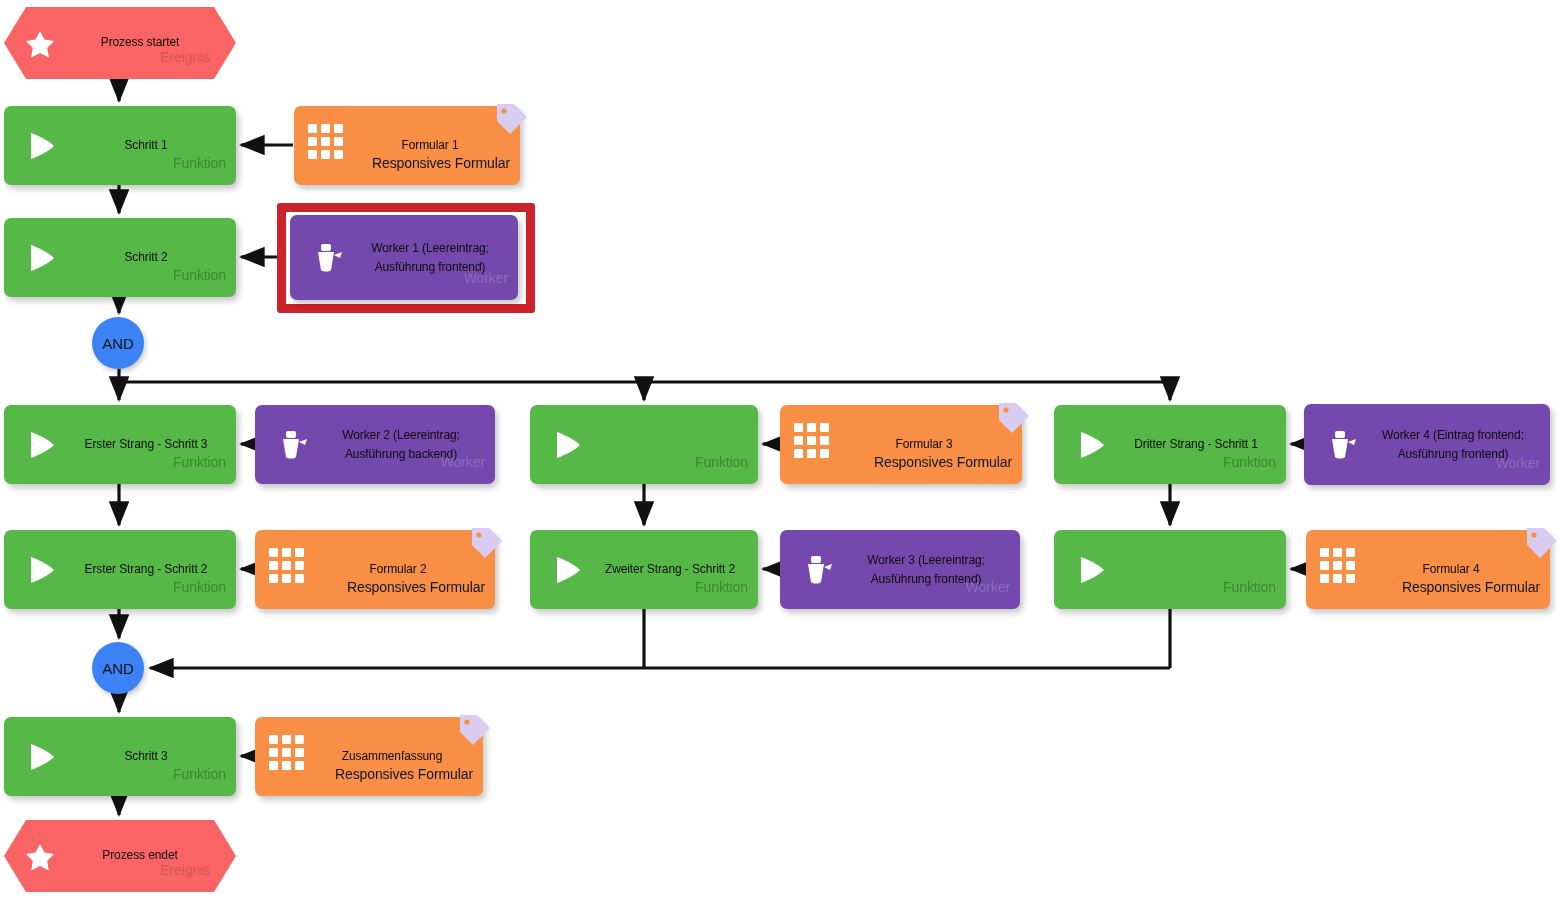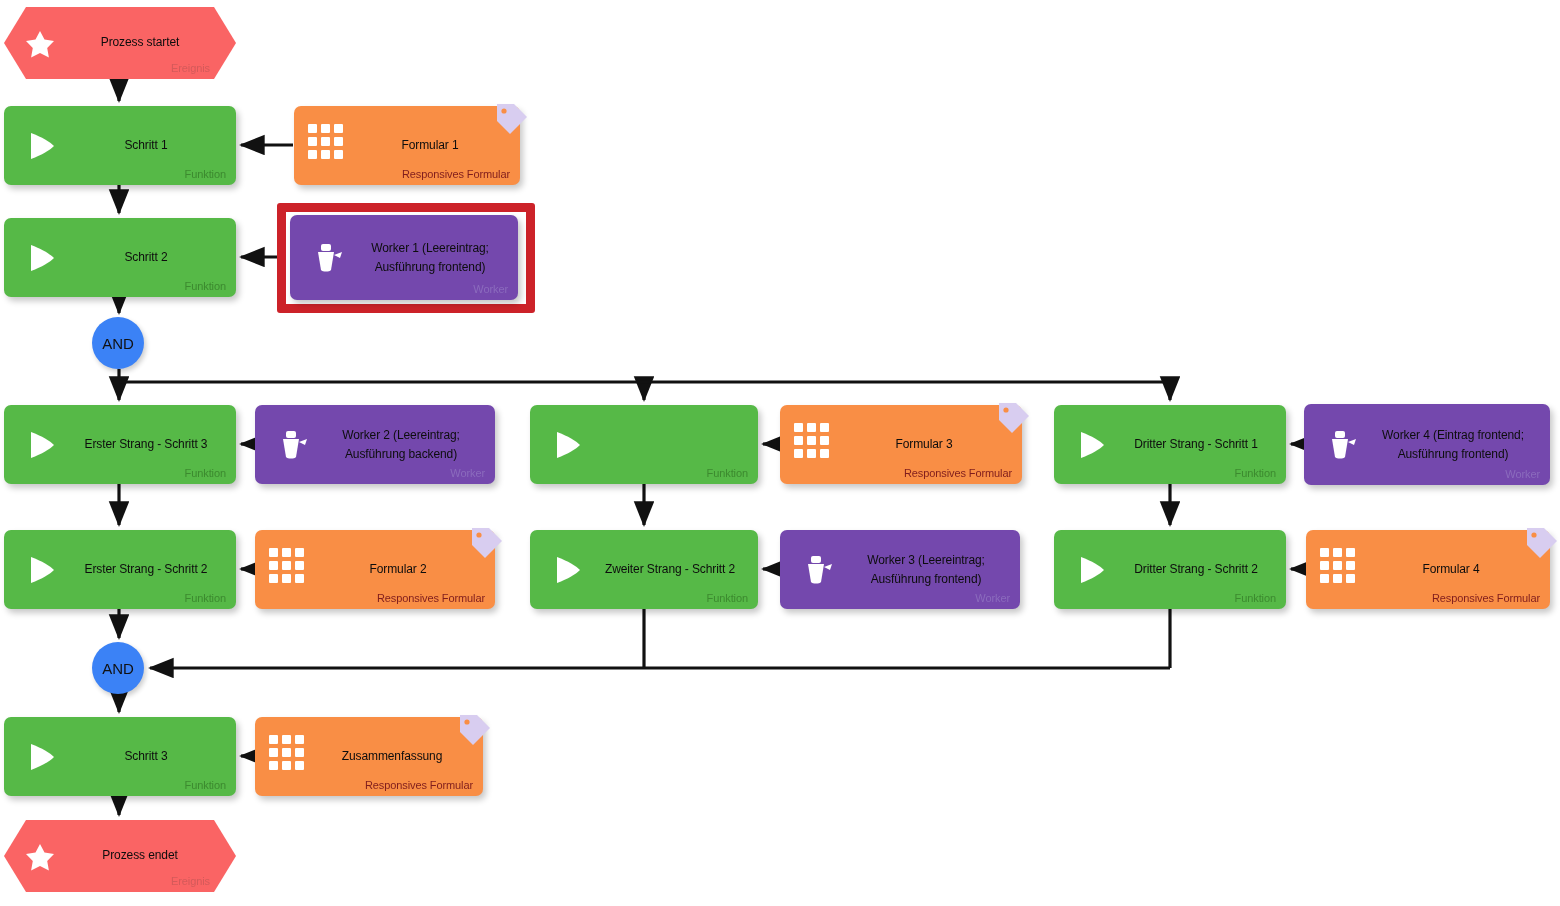--- a/index.html
+++ b/index.html
@@ -44,22 +44,22 @@
     transform: translateY(-50%);
     text-align: center;
     font-size: 12px;
     line-height: 19.5px;
     color: #0d0d0d;
     letter-spacing: -0.1px;
   }
   .node .subtype {
     position: absolute;
     right: 10px;
-    bottom: 3px;
-    font-size: 11px;
+    bottom: 14px;
+    font-size: 14px;
     line-height: 15px;
     letter-spacing: -0.1px;
     text-align: center;
   }
   .node .icon {
     position: absolute;
     left: 14px;
     top: 50%;
     transform: translateY(-50%);
     width: 44px;
@@ -69,21 +69,21 @@
   
   .n-function {
     background: #56b947;
   }
   .n-function .subtype { color: #3c8a2f; }
 
   
   .n-form {
     background: #f98e45;
   }
-  .n-form .subtype { color: #7f1d1d; margin-top: 38px; }
+  .n-form .subtype { color: #0f172a; margin-top: 38px; }
   .n-form .title { left: 56px; }
 
   
   .n-worker {
     background: #7448ad;
   }
   .n-worker .subtype { color: #8b6bbd; }
 
   
   .n-event {
@@ -399,21 +399,20 @@
     <span class="title">Worker 3 (Leereintrag; Ausführung frontend)</span>
     <span class="subtype">Worker</span>
   </div>
 
   <div class="node n-function" style="left:1054px; top:530px; width:232px; height:79px;">
     <span class="icon">
       <svg width="44" height="44" viewBox="0 0 44 44">
         <path d="M13 9 C24 13 32 18 36 22 C32 26 24 31 13 35 Z" fill="#ffffff"></path>
       </svg>
     </span>
-    <span class="title">Dritter Strang - Schritt 2</span>
     <span class="subtype">Funktion</span>
   </div>
 
   <div class="node n-form" style="left:1306px; top:530px; width:244px; height:79px;">
     <span class="icon">
       <span class="grid-icon">
           <i></i>
           <i></i>
           <i></i>
           <i></i>

